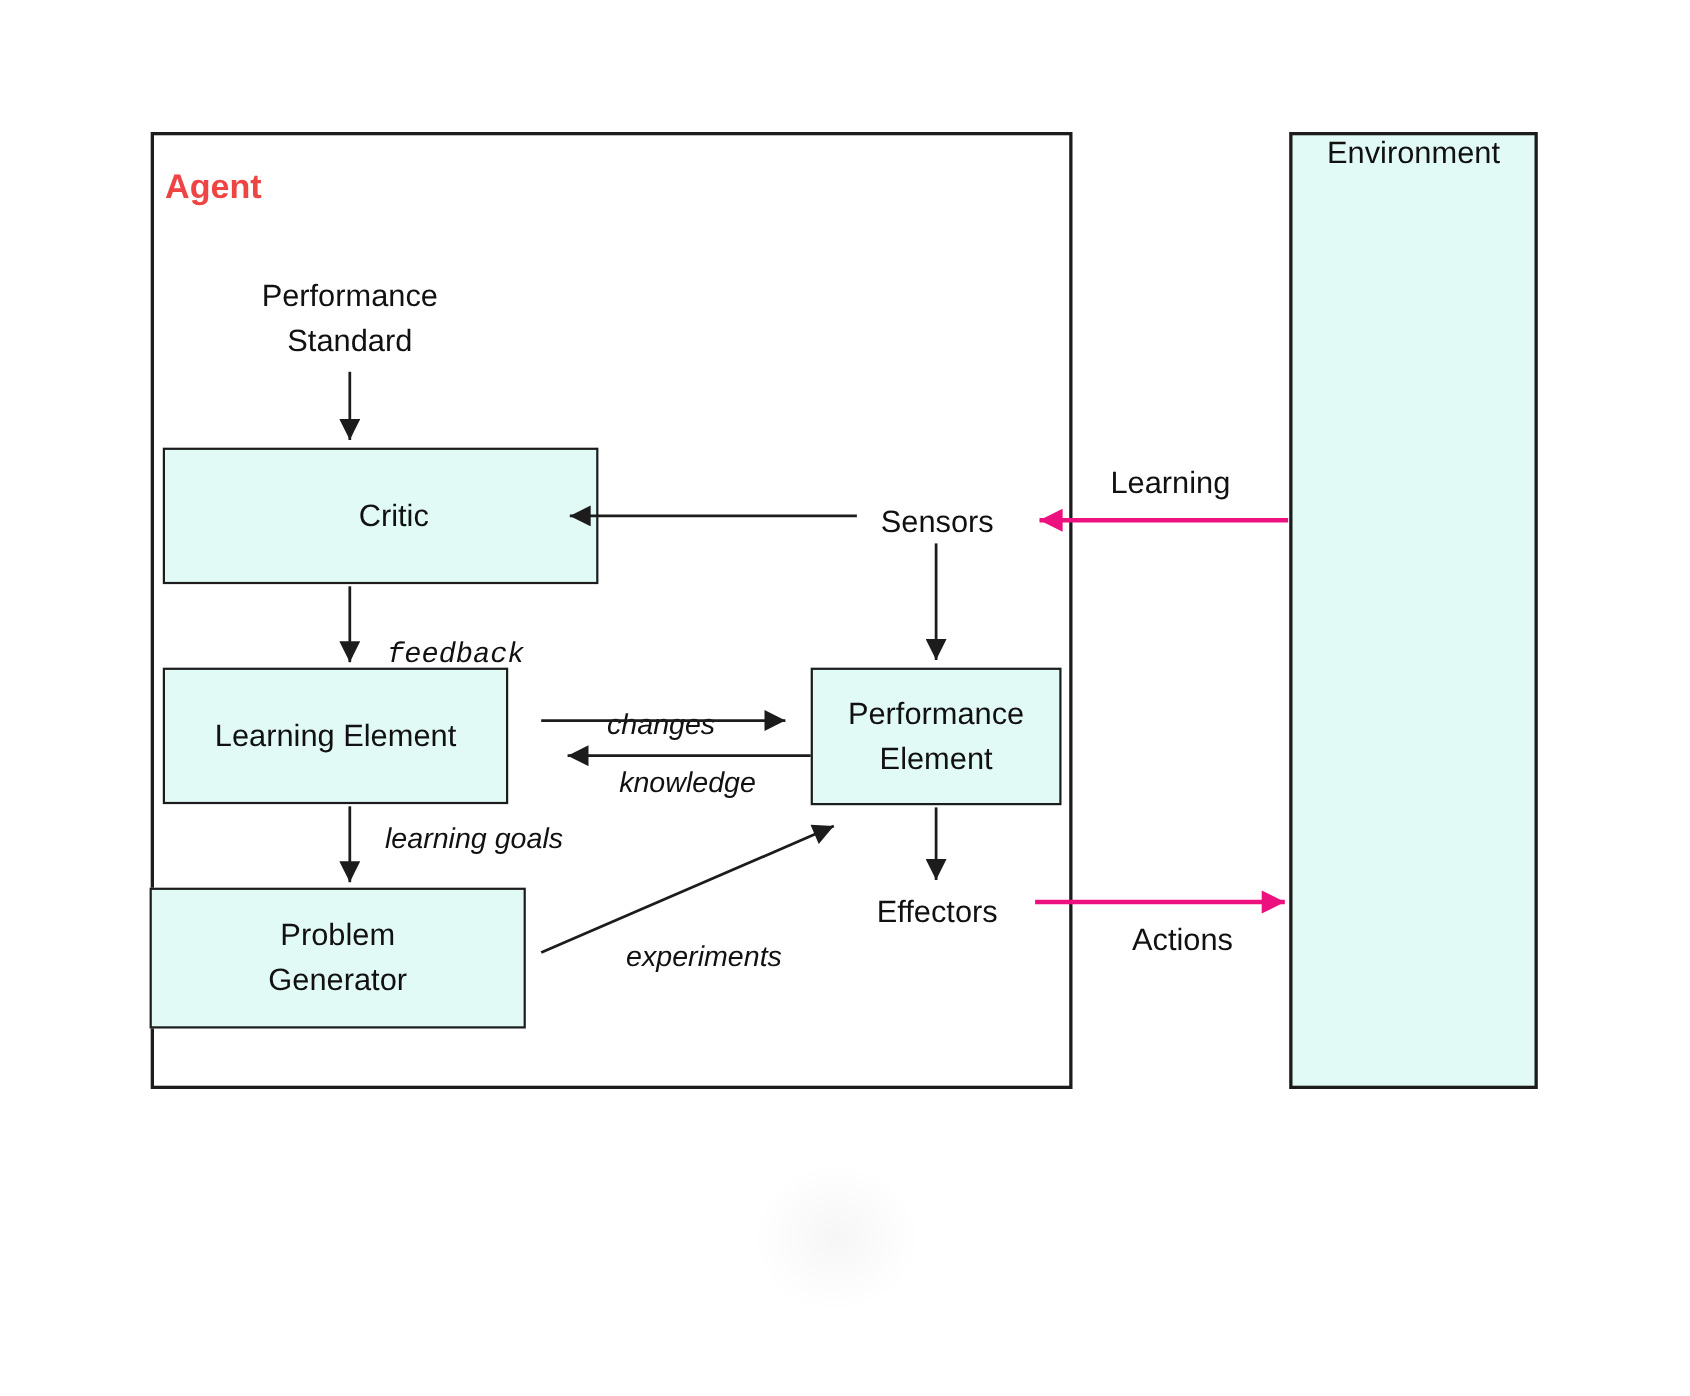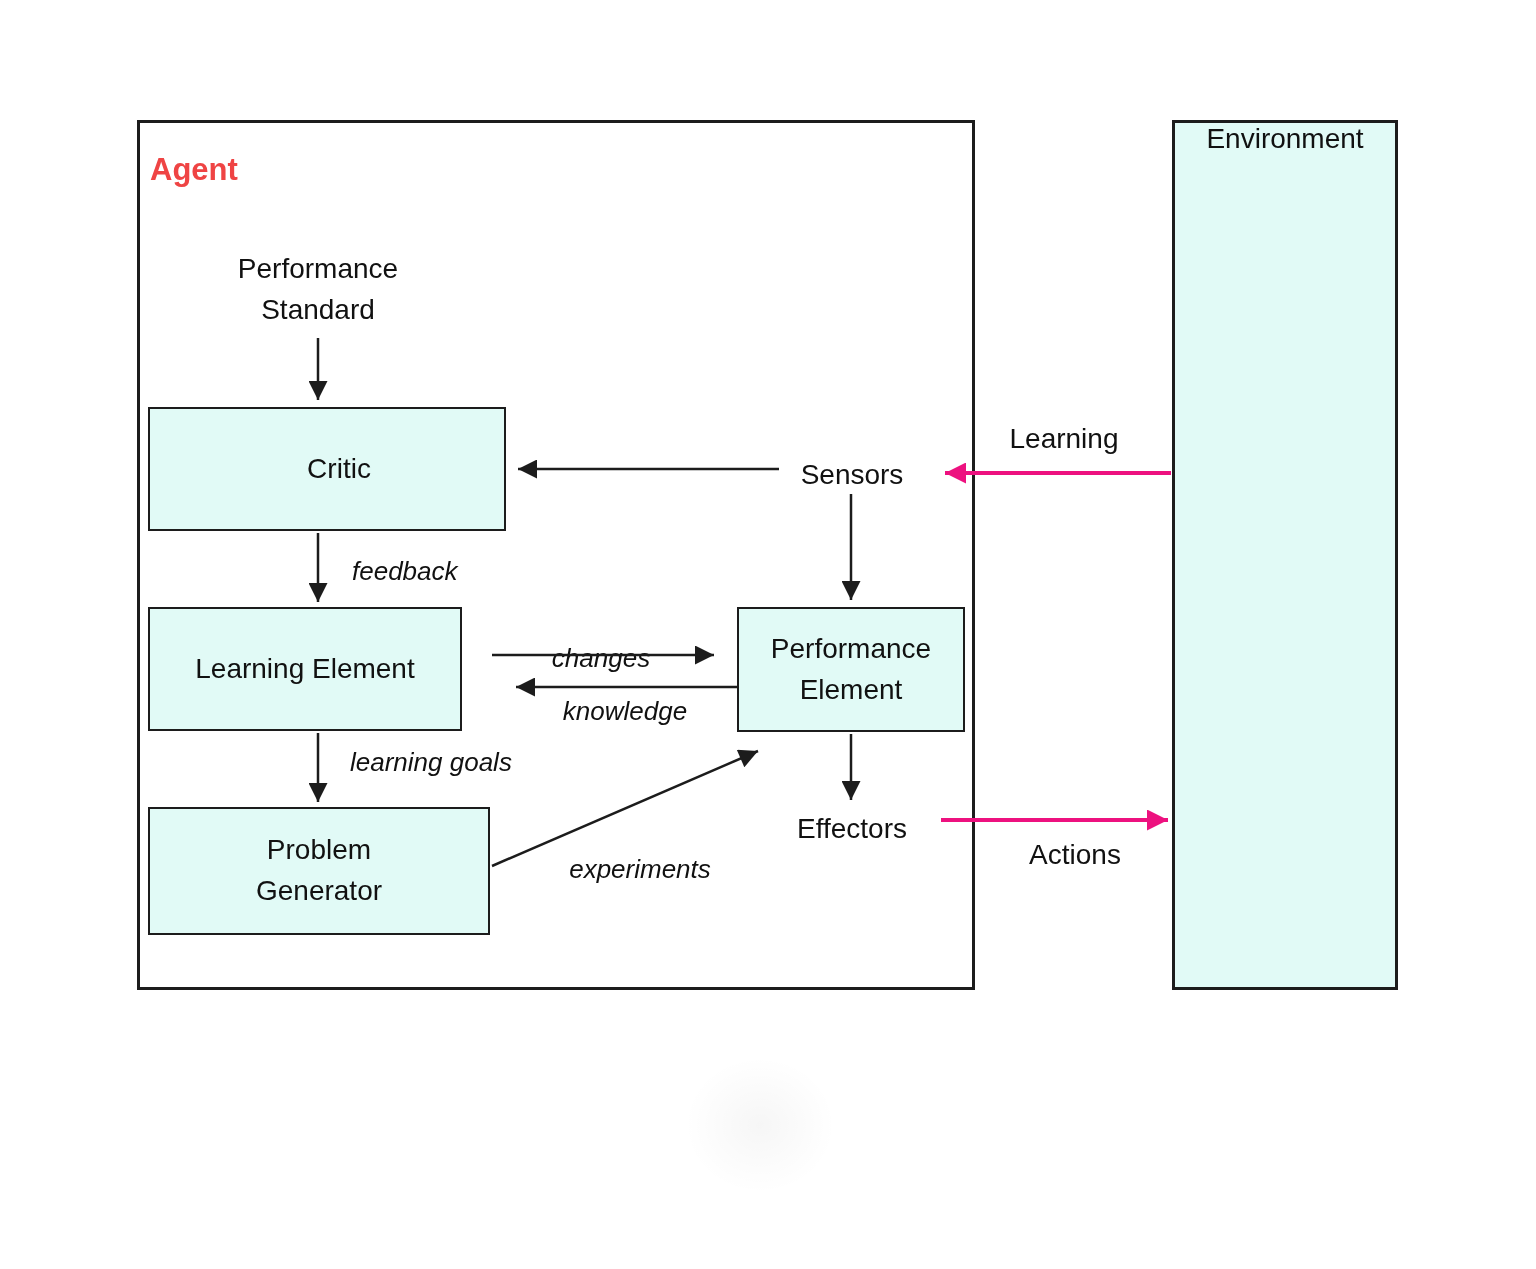--- a/index.html
+++ b/index.html
@@ -47,23 +47,23 @@
   .node {
     border: 2.5px solid #1c1c1c;
     background: #e1faf6;
     box-sizing: border-box;
     display: flex; align-items: center; justify-content: center;
     font-size: 28px;
     text-align: center;
     line-height: 1.45;
     white-space: pre-line;
   }
-  .critic-box      { left: 148px; top: 407px; width: 358px; height: 124px; padding-left: 24px; }
+  .critic-box      { left: 148px; top: 407px; width: 396px; height: 124px; padding-left: 24px; }
   .learning-box    { left: 148px; top: 607px; width: 314px; height: 124px; }
-  .problem-box     { left: 148px; top: 807px; width: 342px; height: 128px; }
+  .problem-box     { left: 136px; top: 807px; width: 342px; height: 128px; }
   .performance-box { left: 737px; top: 607px; width: 228px; height: 125px; }
 
   
   .lbl {
     font-size: 28px;
     white-space: pre-line;
     text-align: center;
     line-height: 1.45;
   }
   .lbl-italic {
@@ -72,21 +72,21 @@
     white-space: nowrap;
   }
   .center-x { transform: translateX(-50%); }
 
   .performance-standard { left: 318px; top: 249px; }
   .sensors-label   { left: 852px;  top: 455px; }
   .effectors-label { left: 852px;  top: 809px; }
   .percepts-label  { left: 1064px; top: 419px; }
   .actions-label   { left: 1064px; top: 835px; margin-left: 11px; }
 
-  .feedback-label       { left: 352px; top: 556px; }
+  .feedback-label       { left: 352px; top: 580px; font-family: Liberation Mono, monospace; }
   .changes-label        { left: 601px; top: 643px; transform: translateX(-50%); }
   .knowledge-label      { left: 625px; top: 696px; transform: translateX(-50%); }
   .learning-goals-label { left: 350px; top: 747px; }
   .experiments-label    { left: 620px; top: 854px; transform: translateX(-50%); margin-left: 20px; }
 
   .arrow-layer {
     left: 0; top: 0;
     width: 1536px; height: 1269px;
     pointer-events: none;
   }

